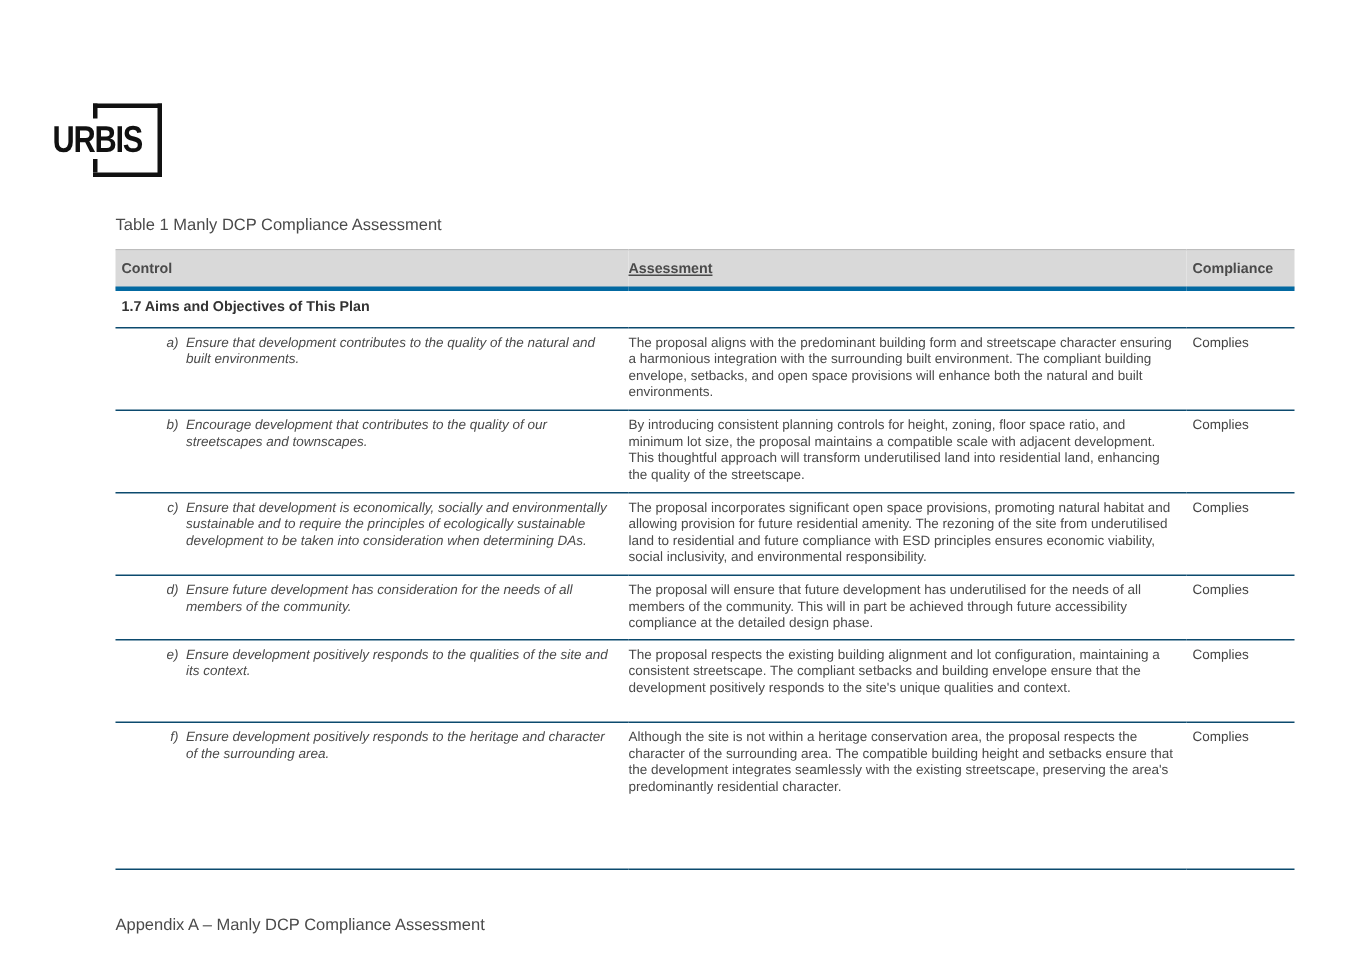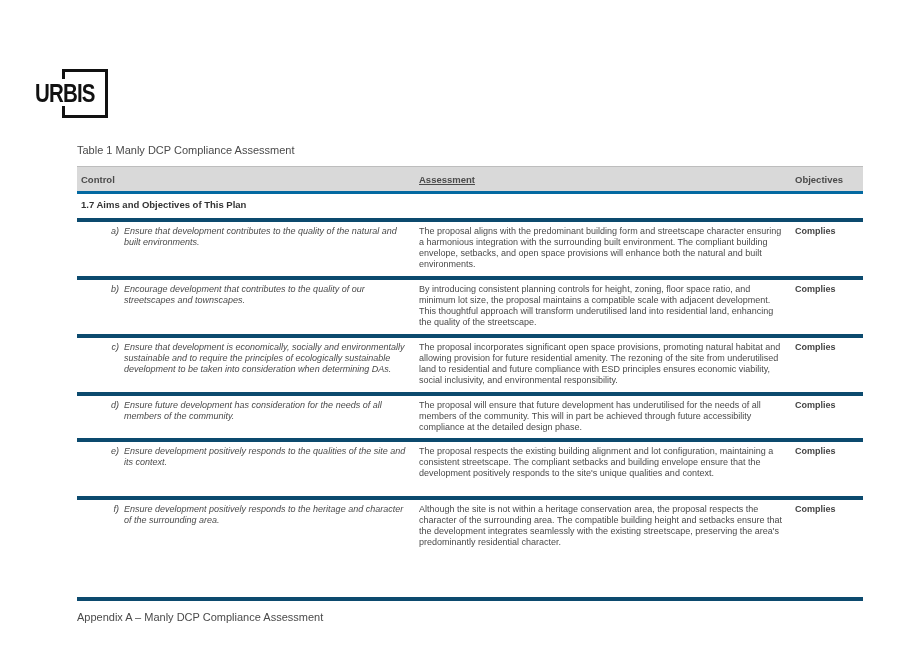--- a/index.html
+++ b/index.html
@@ -32,30 +32,30 @@
   }
   table {
     position: absolute; left: 77px; top: 166px; width: 786px;
     border-collapse: collapse; font-size: 9px; line-height: 11px;
   }
   thead th {
     background: #d9d9d9; text-align: left; font-weight: bold; color: #4a4a4a;
     height: 24px; padding: 0 4px; border-top: 1px solid #bdbdbd; border-bottom: 3px solid #0369a1;
     font-size: 9.5px;
   }
-  td { vertical-align: top; padding: 4px 4px 3px 4px; border-bottom: 4px solid #0c4a6e; }
+  td { vertical-align: top; padding: 4px 4px 3px 4px; border-bottom: 1px solid #0c4a6e; }
   tr.section td {
     font-weight: bold; color: #333; height: 16px; padding-top: 5px; font-size: 9.5px;
   }
   td.ctl { width: 334px; padding-left: 4px; }
   td.ctl .wrap { display: flex; }
   td.ctl .idx { width: 38px; text-align: right; padding-right: 5px; font-style: italic; flex: none; }
   td.ctl .txt { font-style: italic; flex: 1; padding-right: 8px; }
   td.assess { width: 366px; color: #4a4a4a; padding-left: 0; padding-right: 6px; }
-  td.comp { font-weight: bold; color: #444; padding-left: 4px; margin-top: 48px; }
+  td.comp { font-weight: normal; color: #444; padding-left: 4px; margin-top: 48px; }
   tr.row-a td { height: 47px; }
   tr.row-b td { height: 47px; }
   tr.row-c td { height: 47px; }
   tr.row-d td { height: 35px; }
   tr.row-e td { height: 47px; }
   tr.row-f td { height: 90px; }
   th.h-assess { padding-left: 0; text-decoration: underline; }
   .footer {
     position: absolute; left: 77px; top: 611px; font-size: 11px; color: #4a4a4a;
   }
@@ -70,21 +70,21 @@
   <div class="word">URBIS</div>
 </div>
 
 <div class="caption">Table 1 Manly DCP Compliance Assessment</div>
 
 <table>
   <thead>
     <tr>
       <th>Control</th>
       <th class="h-assess">Assessment</th>
-      <th>Objectives</th>
+      <th>Compliance</th>
     </tr>
   </thead>
   <tbody>
     <tr class="section">
       <td colspan="3">1.7 Aims and Objectives of This Plan</td>
     </tr>
 
     <tr class="row-a">
       <td class="ctl">
           <div class="wrap">

